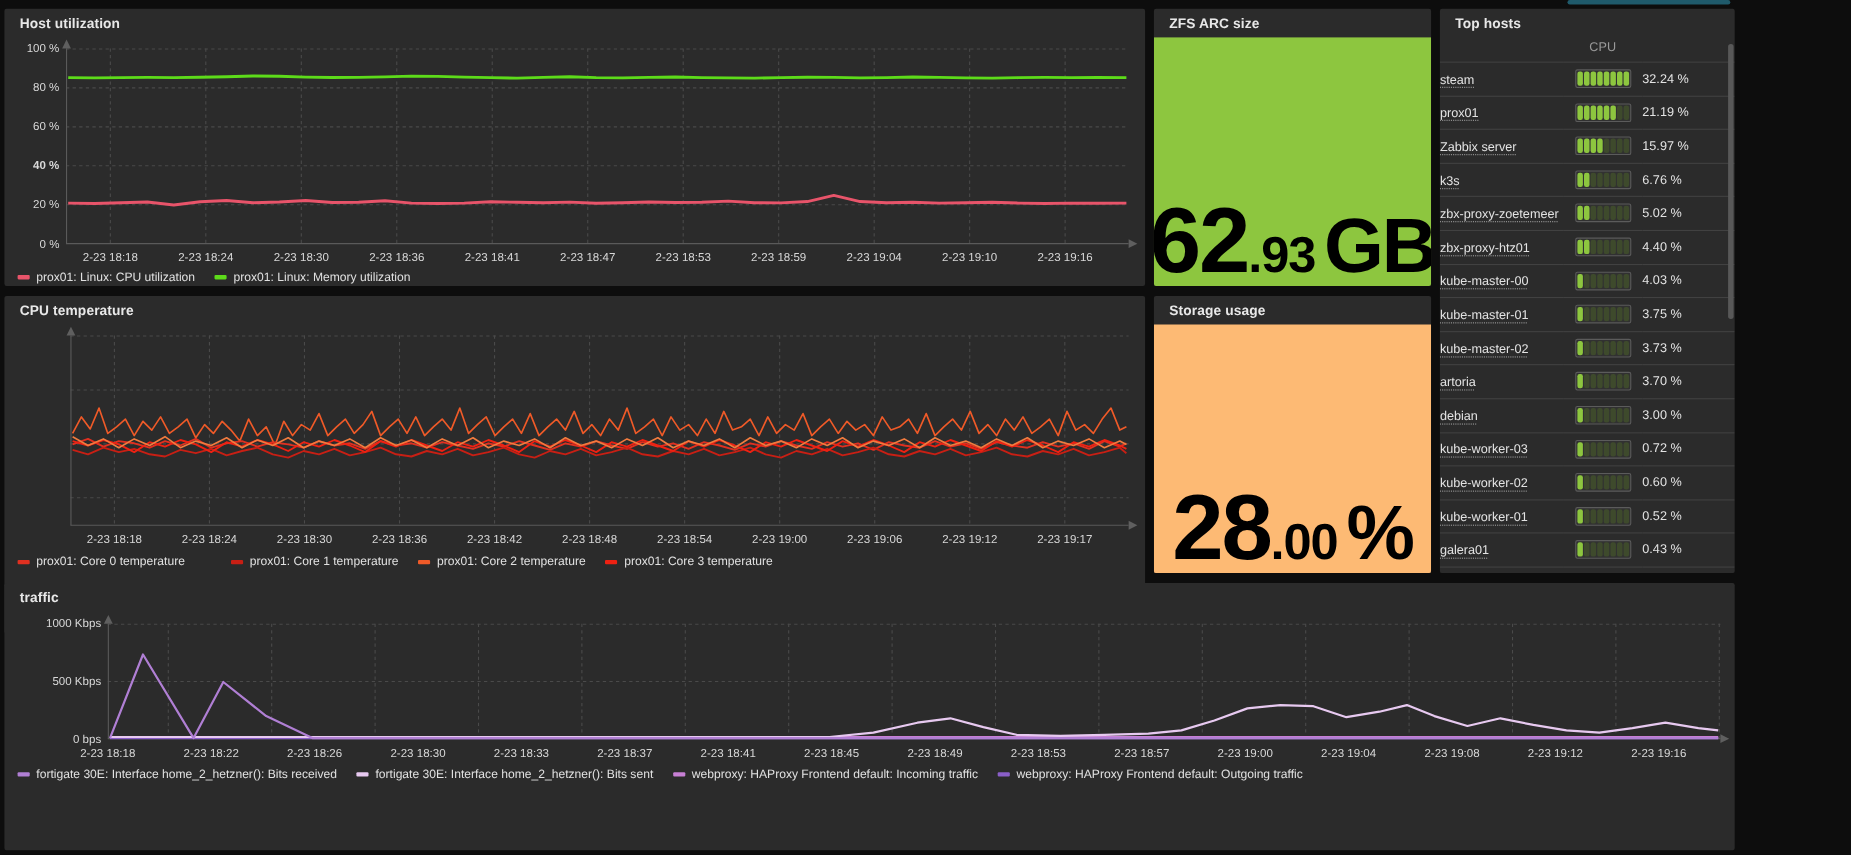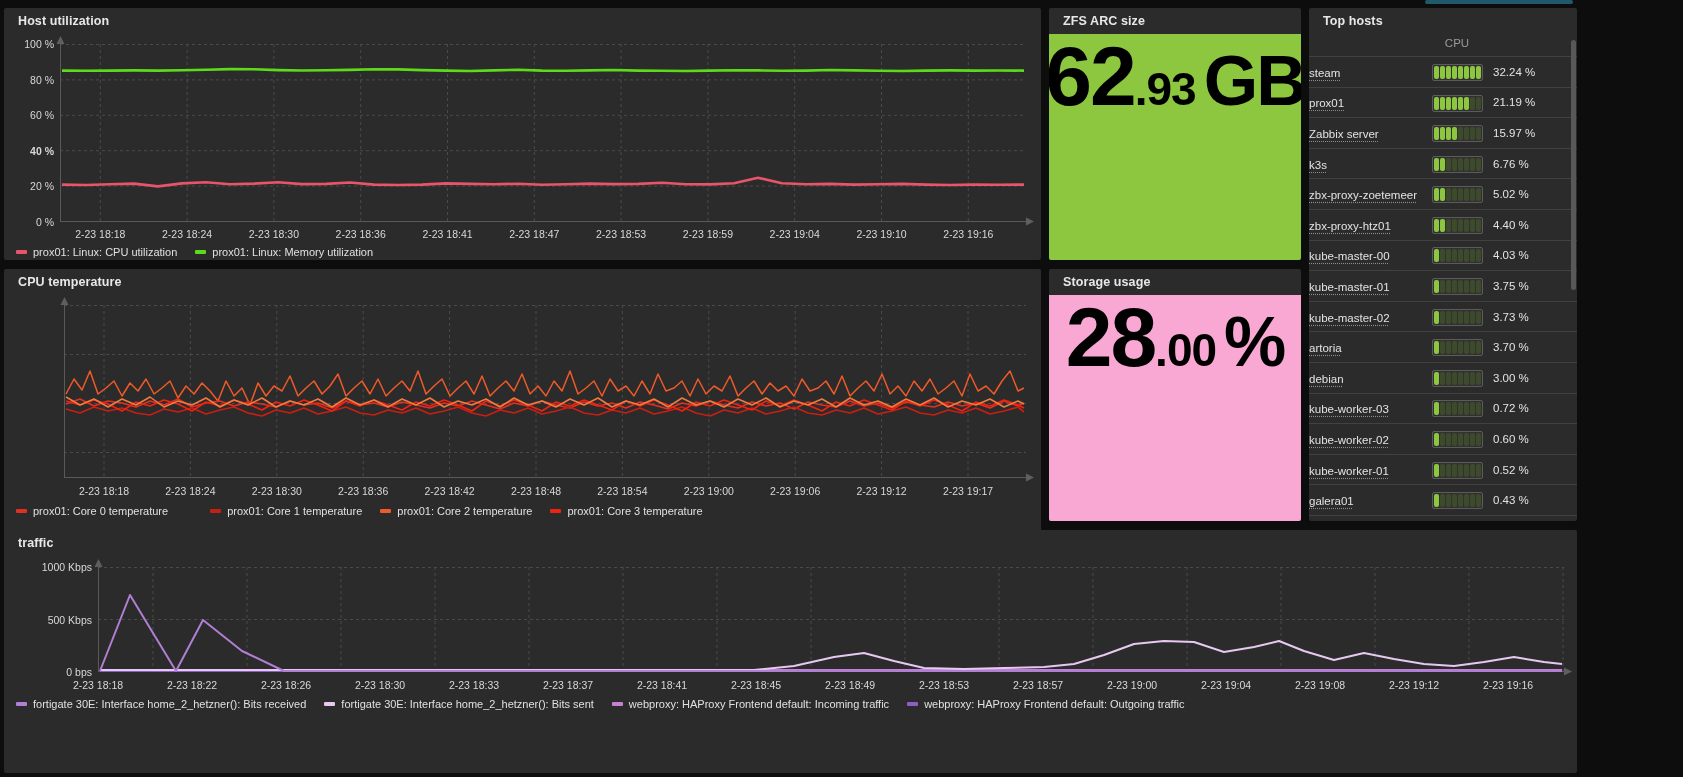--- a/index.html
+++ b/index.html
@@ -70,21 +70,21 @@
   }
   .legend-label {
     font-size: 11px;
     color: #e0e0e0;
   }
   
   .bigval-body {
     position: absolute;
     left: 0; right: 0; top: 26px; bottom: 0;
     display: flex;
-    align-items: flex-start;
+    align-items: flex-end;
     justify-content: center;
     overflow: hidden;
   }
   .bigval {
     display: flex;
     align-items: baseline;
     color: #000;
     line-height: 1;
     font-weight: bold;
     letter-spacing: -2px;
@@ -389,21 +389,21 @@
       <div class="bigval">
         <span class="int">62</span>
         <span class="frac">.93</span>
         <span class="unit">GB</span>
       </div>
     </div>
   </div>
 
   <div class="widget" style="left:1049px; top:269px; width:252px; height:252px;">
     <div class="widget-head">Storage usage</div>
-    <div class="bigval-body" style="background:#f9a8d4;">
+    <div class="bigval-body" style="background:#fdba74;">
       <div class="bigval">
         <span class="int">28</span>
         <span class="frac">.00</span>
         <span class="unit">%</span>
       </div>
     </div>
   </div>
 
   <div class="widget" style="left:1309px; top:8px; width:268px; height:513px;">
     <div class="widget-head">Top hosts</div>

